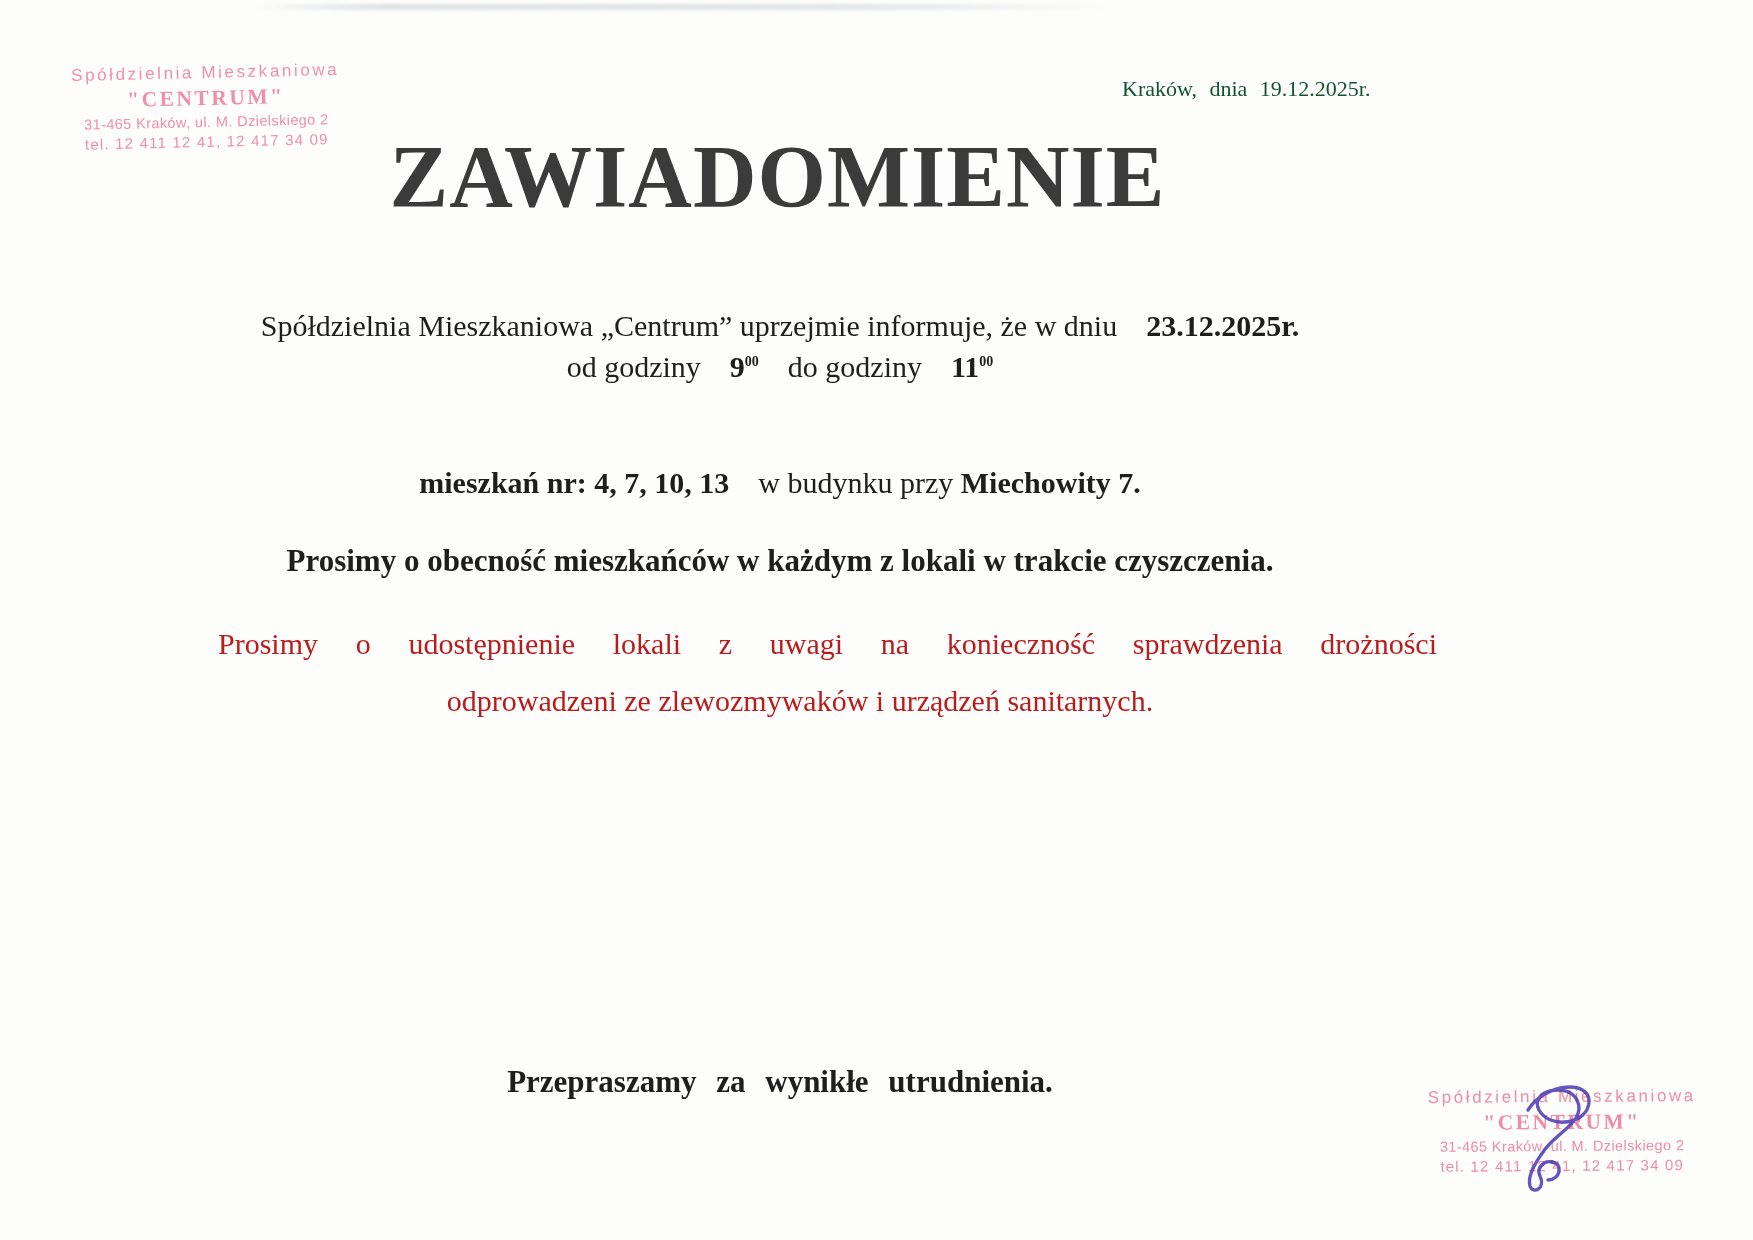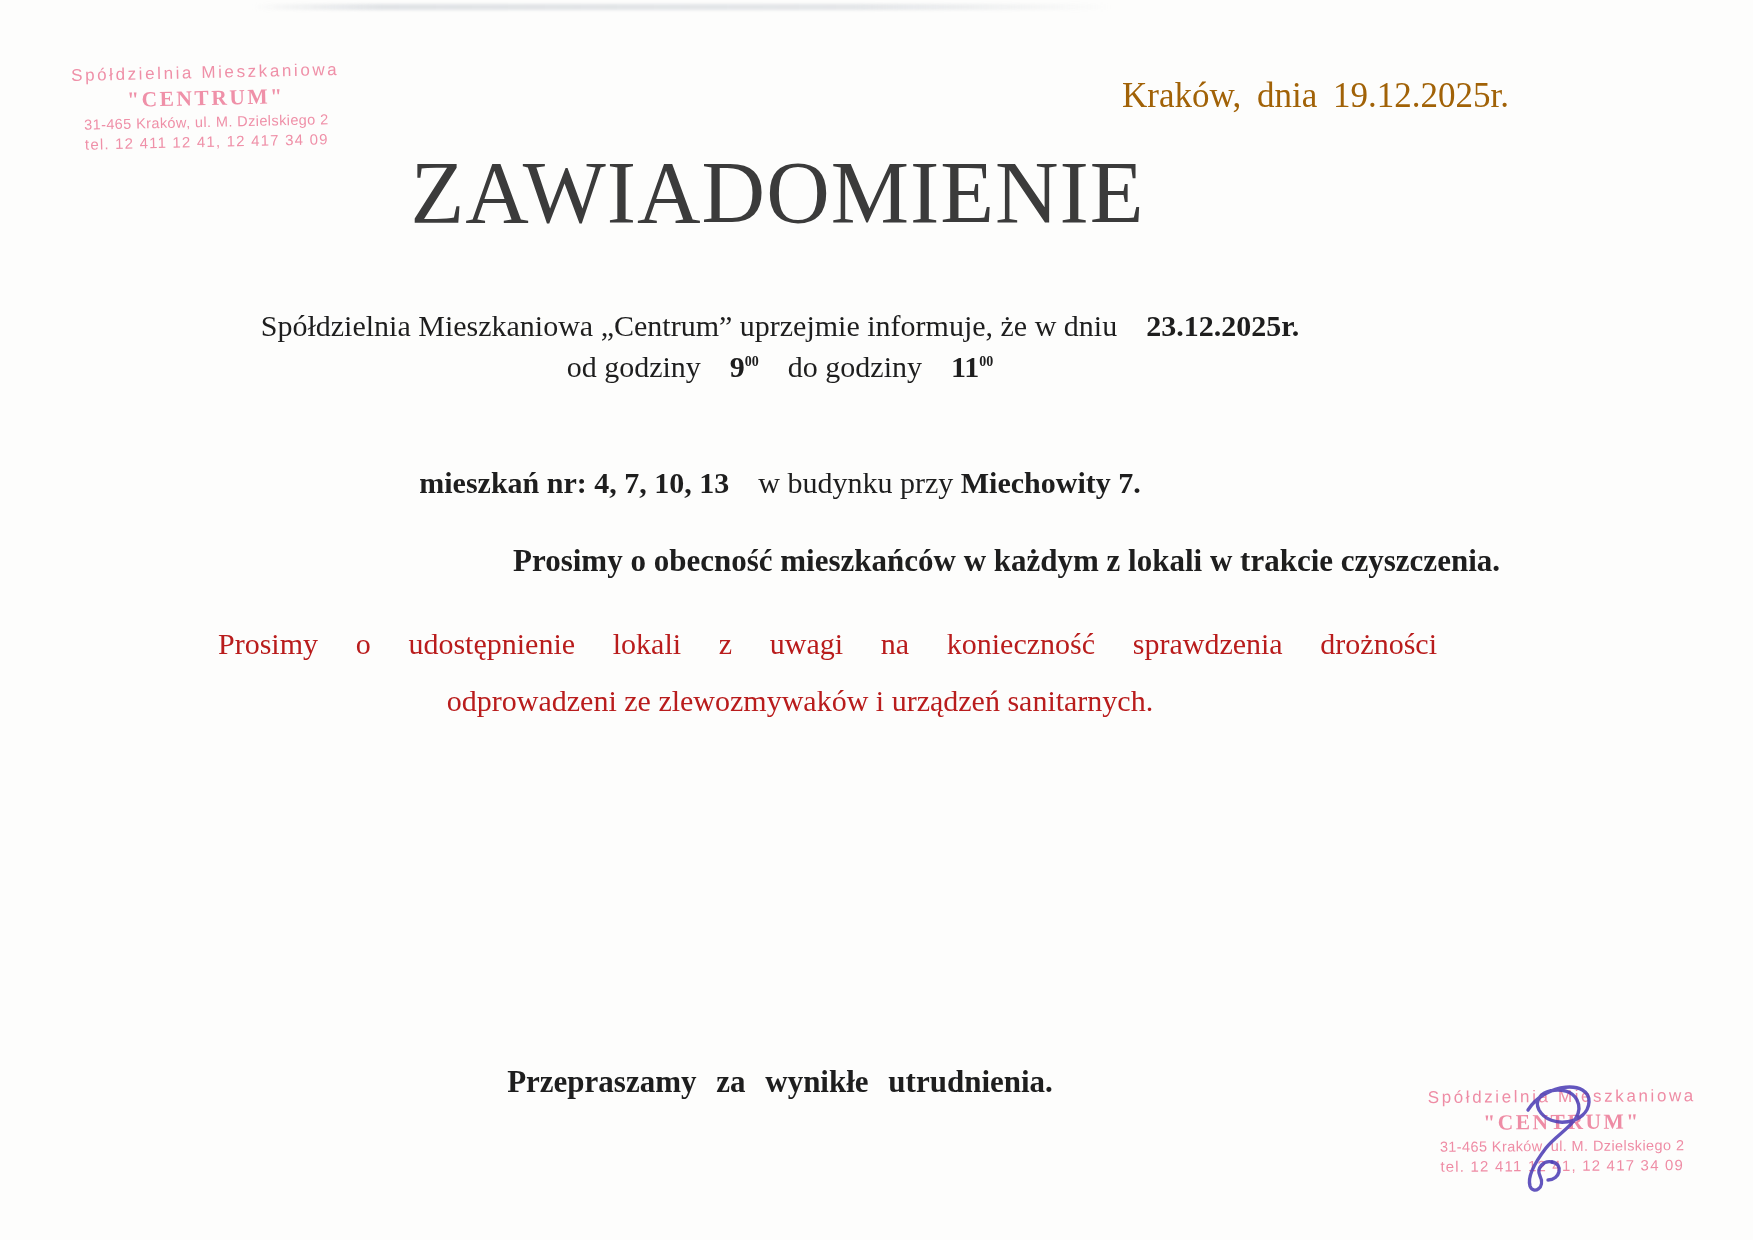--- a/index.html
+++ b/index.html
@@ -24,38 +24,38 @@
   }
   .stamp-top{left:58px;top:62px;width:296px;transform:rotate(-1.3deg);opacity:.92;}
   .stamp-bottom{left:1412px;top:1086px;width:300px;transform:rotate(-0.4deg);opacity:.95;}
   .stamp .l1{font-family:"Liberation Sans", sans-serif;font-size:17px;letter-spacing:2.6px;}
   .stamp .l2{font-family:"Liberation Serif", serif;font-size:21.5px;font-weight:bold;letter-spacing:2.5px;}
   .stamp .l3{font-family:"Liberation Sans", sans-serif;font-size:14.5px;letter-spacing:.4px;}
   .stamp .l4{font-family:"Liberation Sans", sans-serif;font-size:15px;letter-spacing:1.2px;}
   
   .date-line{
     position:absolute;left:1122px;top:76px;
-    font-size:35px;word-spacing:7px;color:#a16207;
+    font-size:22px;word-spacing:7px;color:#14532d;
   }
   
   .doc-title{
     position:absolute;left:55px;top:126px;width:1445px;
-    text-align:center;font-size:88px;font-weight:normal;
-    letter-spacing:1px;color:#3b3b3b;margin-top:16px;
+    text-align:center;font-size:88px;font-weight:bold;
+    letter-spacing:1px;color:#3b3b3b;
   }
   
   .cline{
     position:absolute;left:60px;width:1440px;text-align:center;
     font-size:30px;color:#1e1e1e;
   }
   .cl-intro{top:309px;}
   .cl-hours{top:350px;}
   .cl-work{top:413px;word-spacing:7px;}
   .cl-apts{top:466px;}
-  .cl-notice{top:543px;font-weight:bold;font-size:31px;text-align:right;}
+  .cl-notice{top:543px;font-weight:bold;font-size:31px;}
   .cl-apology{top:1036px;font-weight:bold;font-size:31px;word-spacing:12px;margin-top:28px;}
   .b{font-weight:bold;}
   sup.hrs{font-size:14px;font-weight:bold;vertical-align:super;line-height:0;}
   .gap{display:inline-block;width:14px;}
   
   .para{
     position:absolute;left:163px;width:1274px;
     font-size:30px;line-height:57px;color:#b91c1c;
   }
   .para-1{top:615px;}

